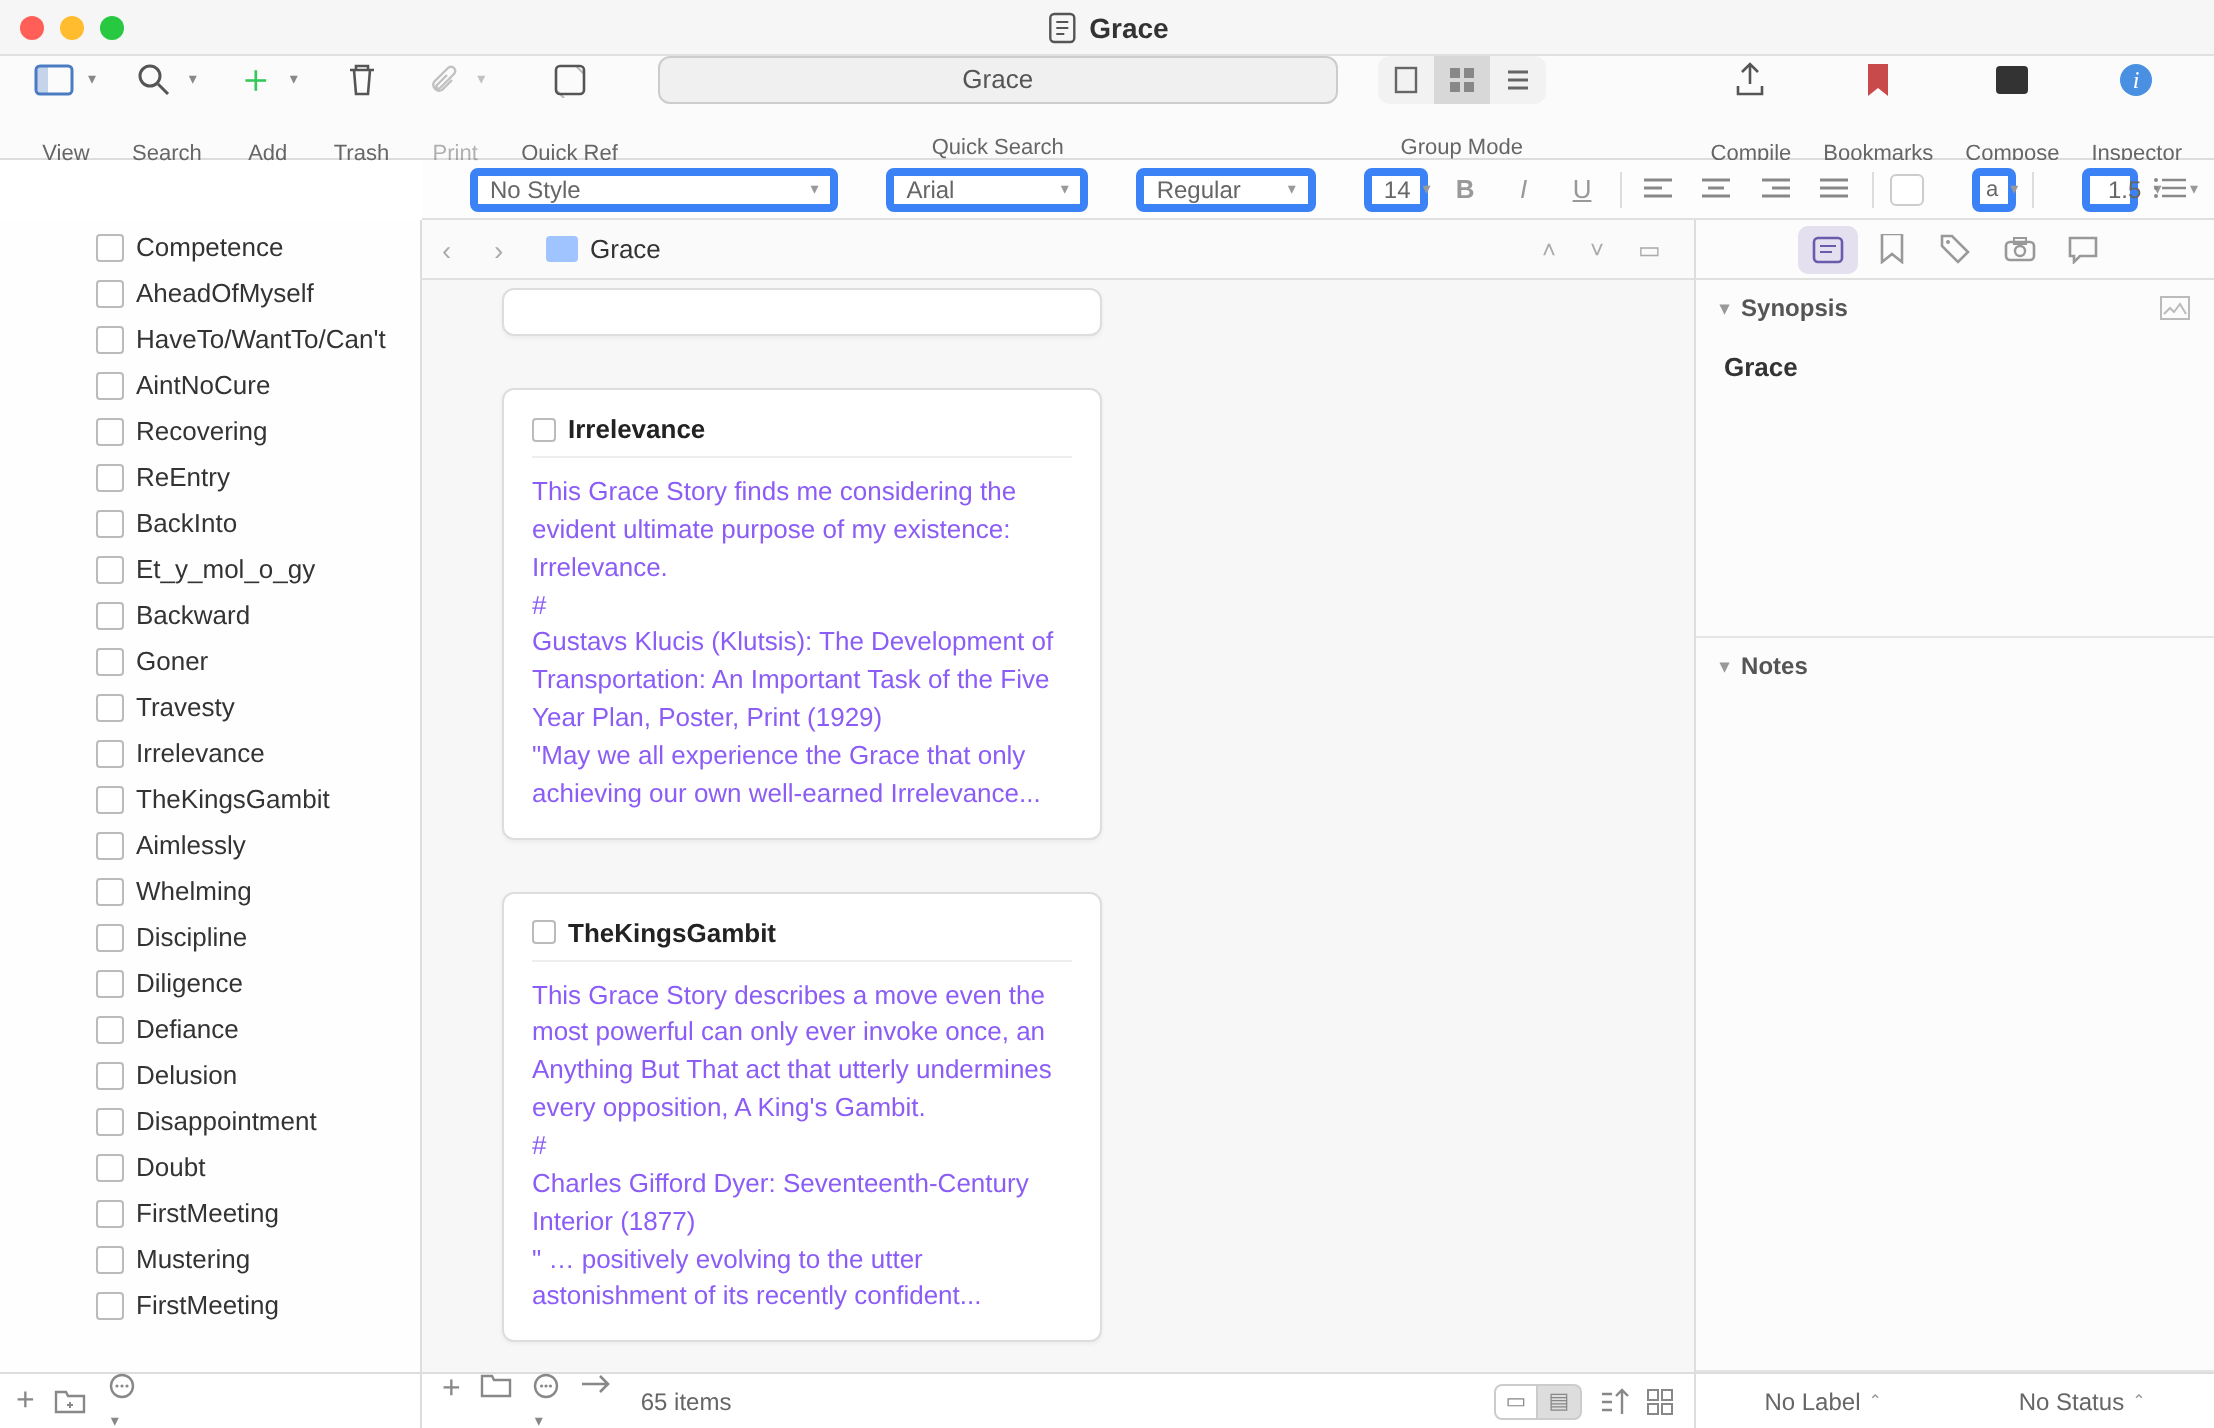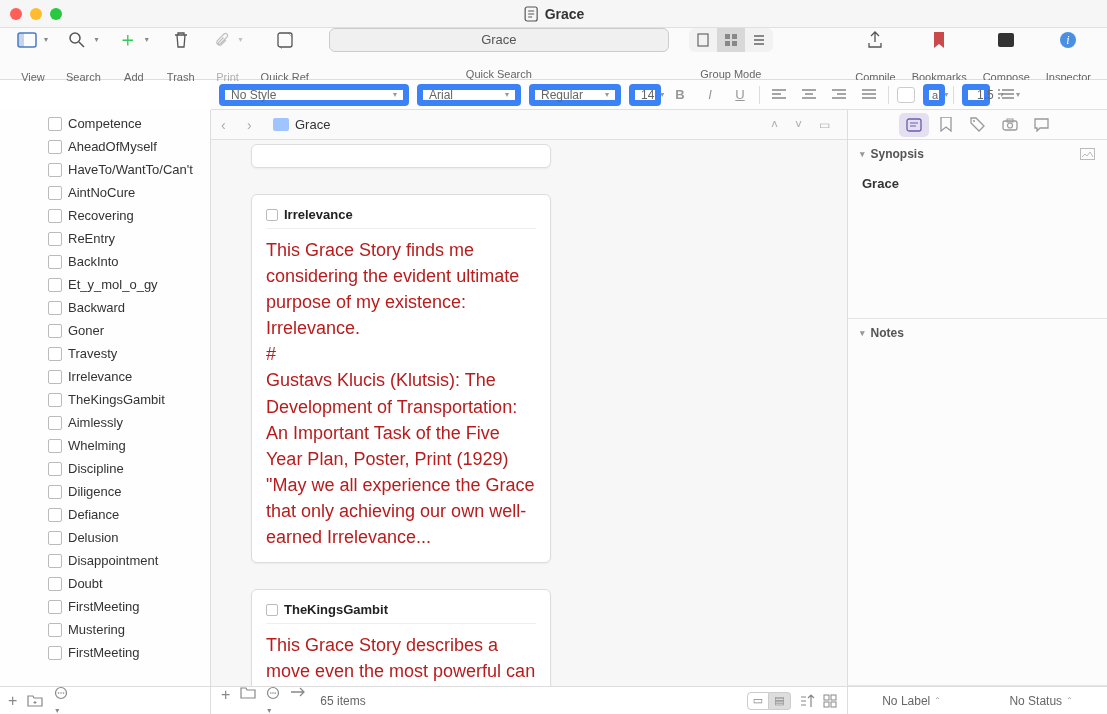--- a/index.html
+++ b/index.html
@@ -69,23 +69,24 @@
 }
 .groupmode-btn.active { background:#d8d8d8; }
 
 
 .formatbar {
   height: 30px; display:flex; align-items:center; padding: 0 8px; gap:8px;
   background:#fdfdfd; border-bottom:1px solid #e0e0e0;
   margin-left: 211px;
 }
 .fb-sel {
-  height:22px; border:6px solid #3b82f6; border-radius:4px; background:#fff;
+  height:22px; border:4px solid #3b82f6; border-radius:4px; background:#fff;
   font-size:12px; color:#666; display:flex; align-items:center; padding:0 6px;
   justify-content:space-between;
+  margin-left:16px;
 }
 .fb-sel .chev { font-size:8px; color:#999; margin-left:6px; }
 .fb-btn {
   width:22px; height:22px; display:flex; align-items:center; justify-content:center;
   color:#999; font-size:13px;
 }
 .fb-color {
   width:18px; height:16px; border:1px solid #ccc; border-radius:3px;
 }
 .fb-divider { width:1px; height:18px; background:#ddd; }
@@ -123,21 +124,21 @@
   flex:1; overflow-y:auto; background:#f7f7f7; padding:14px 40px;
 }
 .card {
   width: 300px; background:#fff; border:1px solid #ddd; border-radius:6px;
   box-shadow:0 1px 2px rgba(0,0,0,0.05); margin-bottom:26px;
   padding:12px 14px;
 }
 .card-title-row { display:flex; align-items:center; gap:6px; padding-bottom:6px; margin-bottom:8px; border-bottom:1px solid #eee; }
 .card-title-row .doc-ic { width:12px; height:12px; border:1px solid #bbb; border-radius:2px; }
 .card-title { font-weight:700; font-size:13px; color:#222; }
-.card-body { font-size:18px; color:#b91c1c; line-height:1.45; white-space:pre-wrap; }
+.card-body { font-size:13px; color:#8b5cf6; line-height:1.45; white-space:pre-wrap; }
 .card-empty { height:24px; }
 
 
 .inspector {
   width:260px; border-left:1px solid #ddd; background:#fcfcfc;
   display:flex; flex-direction:column;
 }
 .inspector-tabs {
   height:30px; display:flex; align-items:center; justify-content:center; gap:2px;
   border-bottom:1px solid #e0e0e0;

